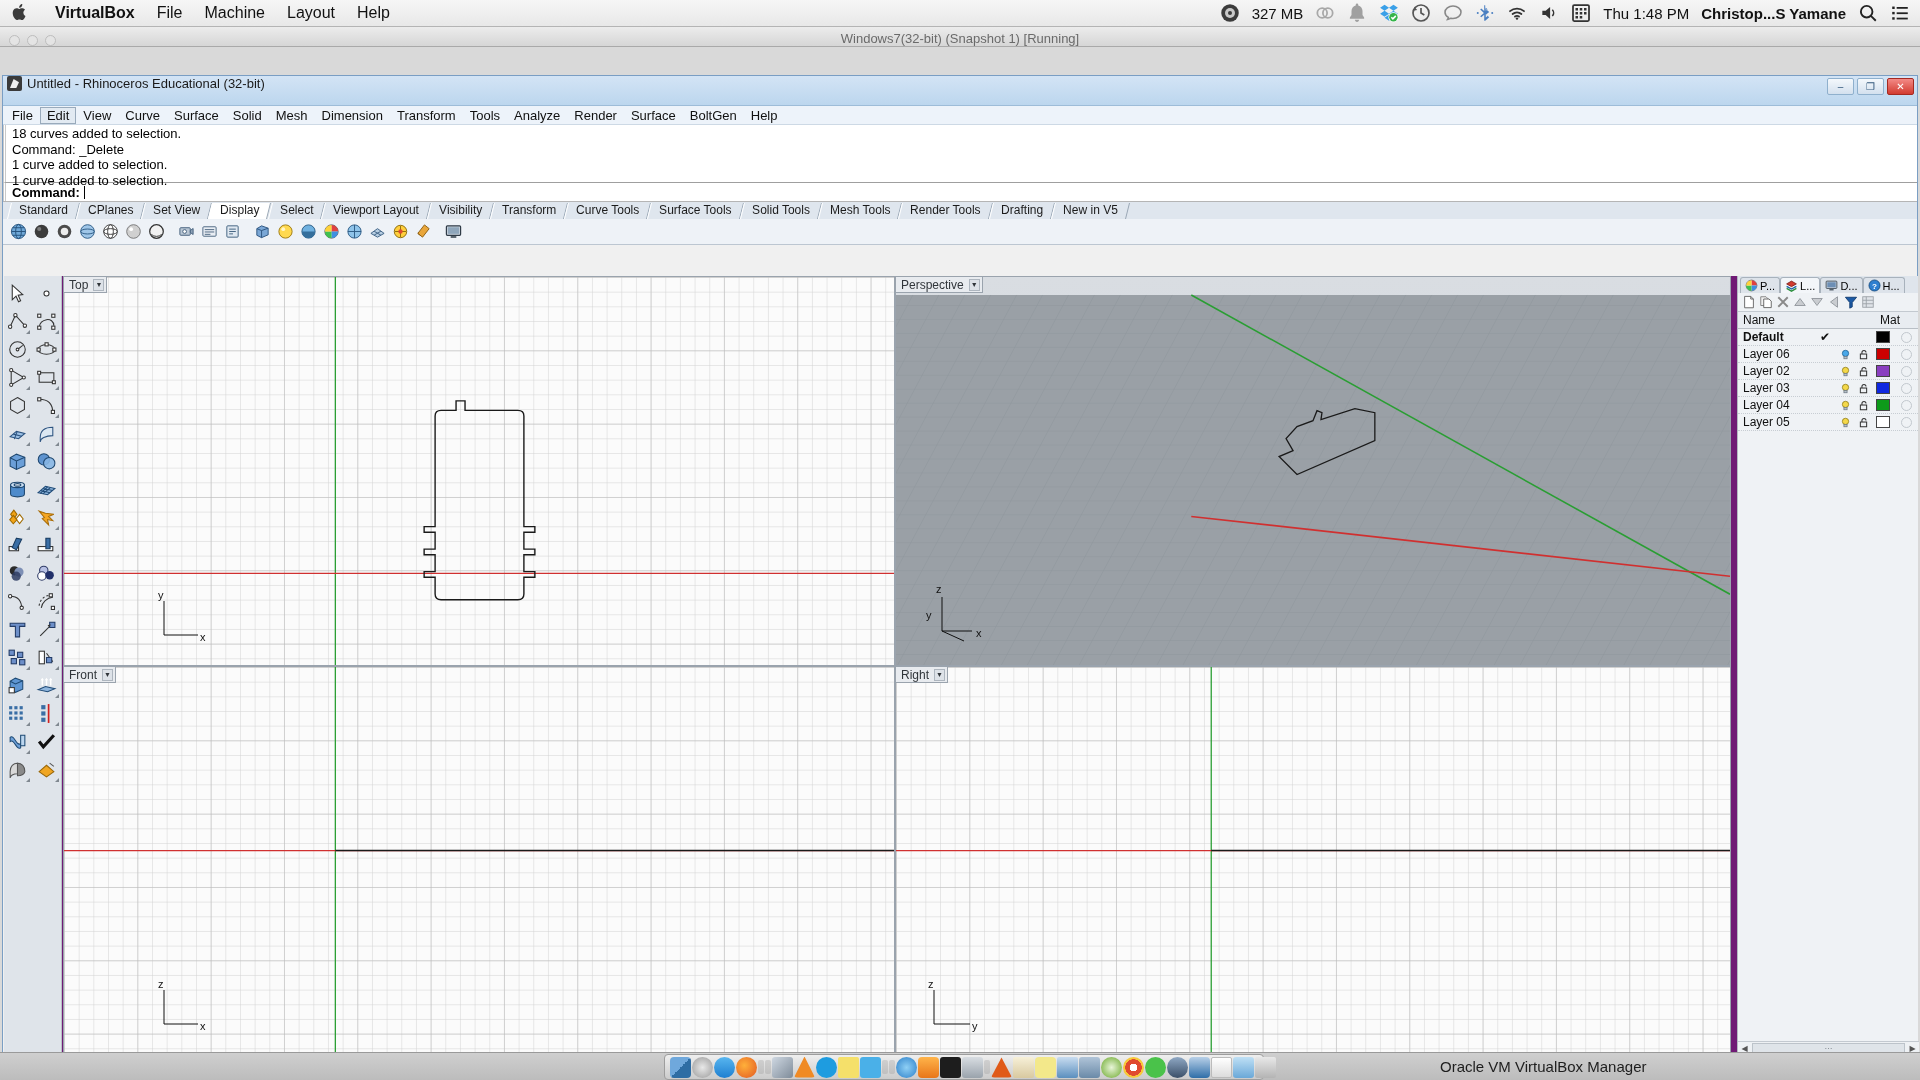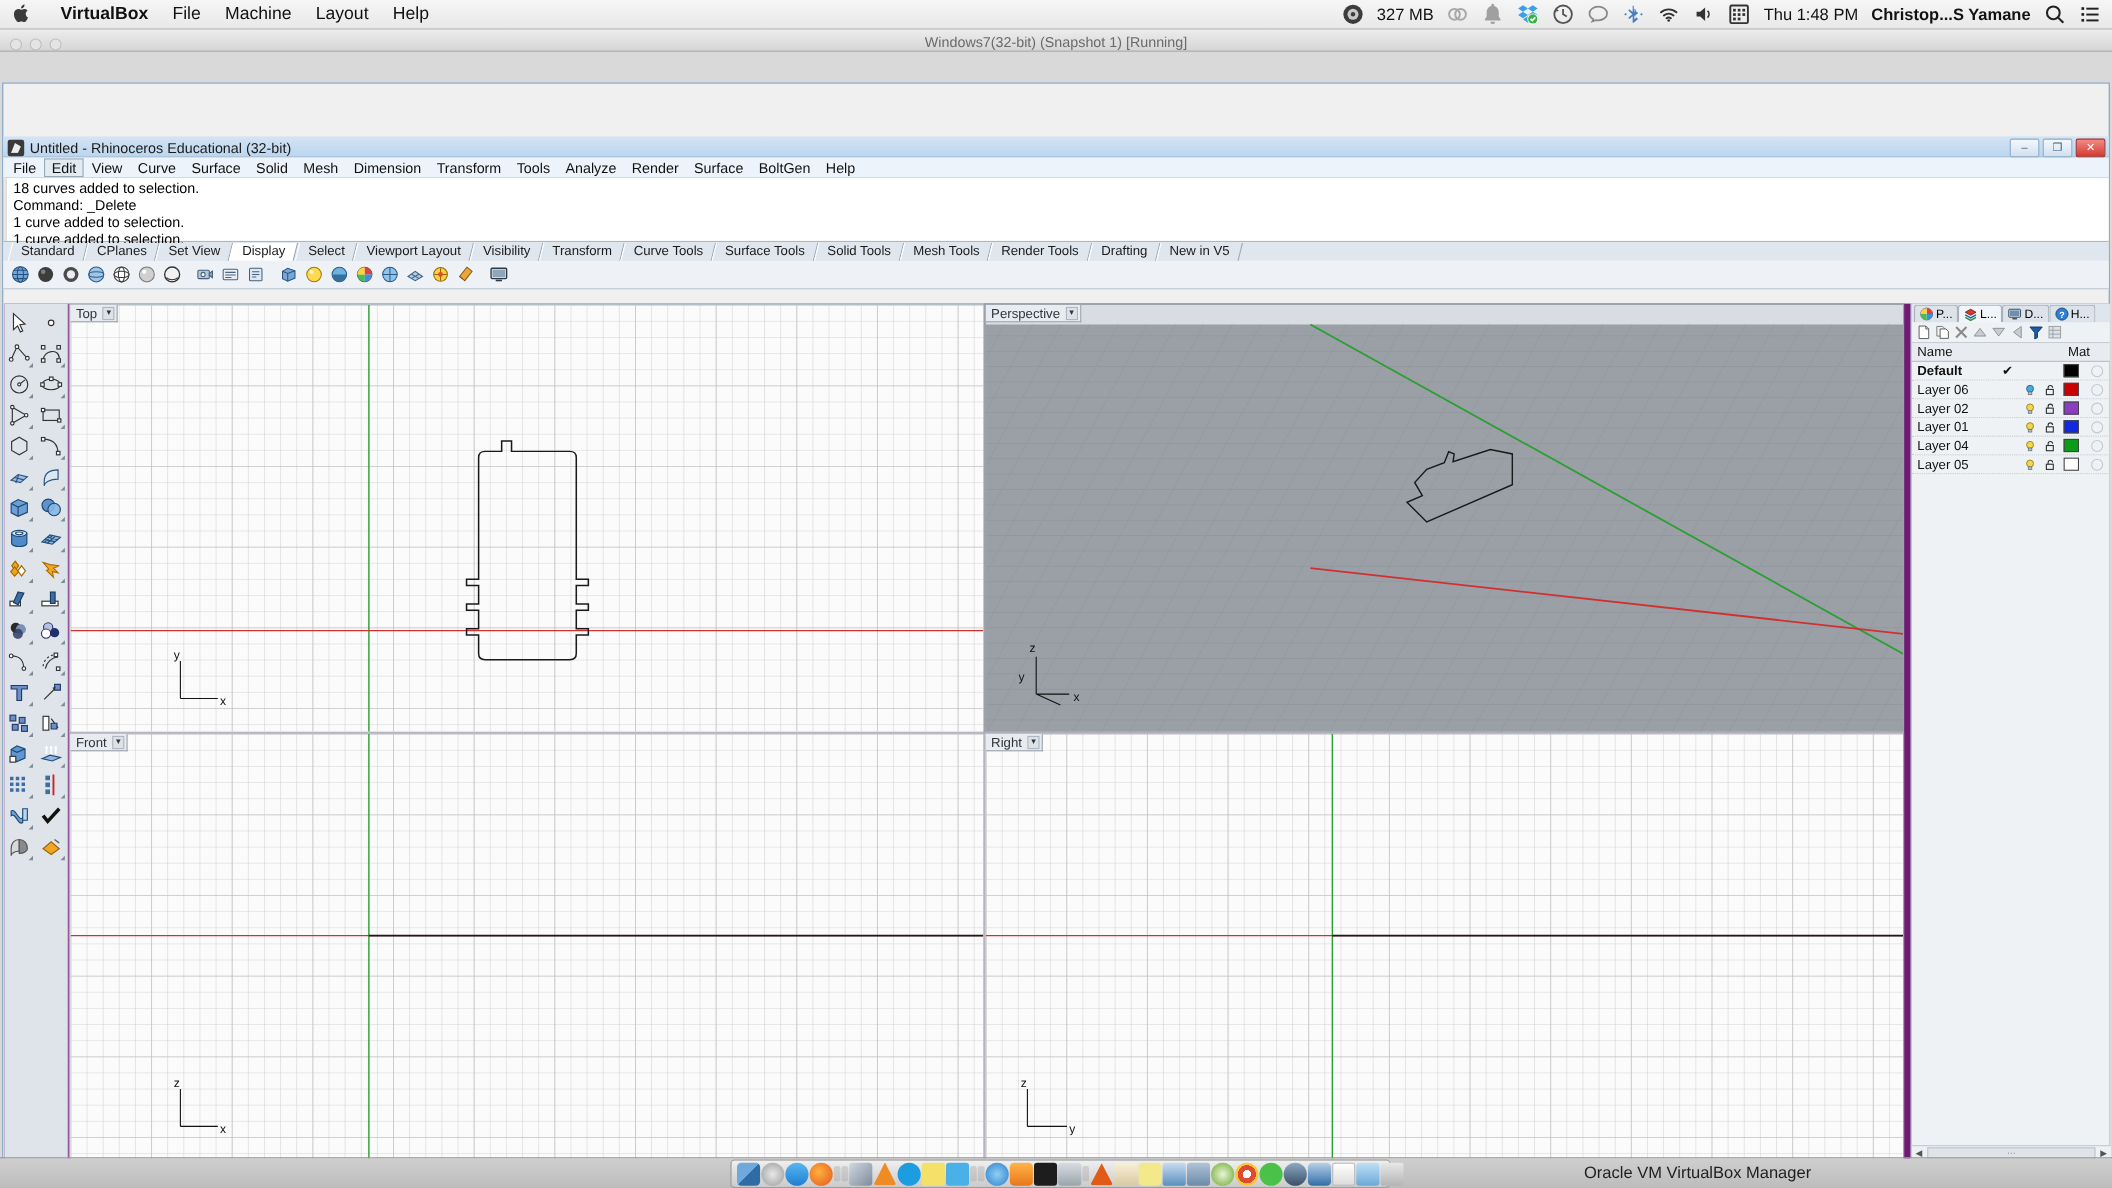--- a/index.html
+++ b/index.html
@@ -39,23 +39,23 @@
   .traffic{ display:flex; gap:7px; margin-left:9px; }
   .traffic i{ width:11px; height:11px; border-radius:50%;
      background:#e4e4e4; border:1px solid #bdbdbd; display:block; }
   #vm-title{ position:absolute; left:0; right:0; text-align:center;
      font-size:13px; color:#6a6a6a; }
 
   
   #rhino{ position:absolute; top:48px; left:2px; width:1916px; height:980px;
      background:#f0f0f0; border:1px solid #7a9ec4; }
   #rh-title{
-    height:19px; background:linear-gradient(to bottom,#d3e4f5,#bcd6ee);
-    display:flex; align-items:flex-end; font-size:13px; color:#1a1a1a;
-    border-bottom:1px solid #9dbcd8; position:relative;margin-top:48px;
+    height:30px; background:linear-gradient(to bottom,#d3e4f5,#bcd6ee);
+    display:flex; align-items:flex-start; font-size:13px; color:#1a1a1a;
+    border-bottom:1px solid #9dbcd8; position:relative;
   }
   #rh-title .rhicon{ width:15px;height:15px;margin:0 5px 0 4px;
      background:#3a3a3a; border-radius:2px; position:relative; }
   #rh-title .rhicon::after{content:"";position:absolute;left:3px;top:3px;
      width:9px;height:9px;background:#eee;
      clip-path:polygon(0 100%,40% 0,100% 35%,70% 100%);}
   .winbtns{ position:absolute; right:3px; top:2px; display:flex; gap:3px; }
   .winbtns b{ display:block; width:27px; height:17px; font-weight:normal;
      background:linear-gradient(to bottom,#f4f8fc,#d3e0ee);
      border:1px solid #8fb0cd; border-radius:2px;
@@ -350,20 +350,24 @@
       <span class="m">Help</span>
     </div>
 
     <div id="cmd-area">
       <div id="cmd-hist">
         <div>18 curves added to selection.</div>
         <div>Command: _Delete</div>
         <div>1 curve added to selection.</div>
         <div>1 curve added to selection.</div>
       </div>
+      <div id="cmd-line">
+        <span>Command:</span>
+        <span class="caret"></span>
+      </div>
     </div>
 
     <div id="tb-tabs">
       <div class="t"><span>Standard</span></div>
       <div class="t"><span>CPlanes</span></div>
       <div class="t"><span>Set View</span></div>
       <div class="t act"><span>Display</span></div>
       <div class="t"><span>Select</span></div>
       <div class="t"><span>Viewport Layout</span></div>
       <div class="t"><span>Visibility</span></div>
@@ -1019,21 +1023,21 @@
                 </svg>
               </span>
             <span class="sw">
                 <i style="background:#8a3fc0"></i>
               </span>
             <span class="mat">
                 <i></i>
               </span>
           </div>
           <div class="lrow">
-            <span class="nm">Layer 01</span>
+            <span class="nm">Layer 03</span>
             <span class="ck"></span>
             <span class="bulb">
                 <svg viewBox="0 0 14 14" width="11" height="11">
                   <circle cx="7" cy="5.6" r="4" fill="#f4d84a" stroke="#8d7a14"></circle>
                   <rect x="5" y="9.4" width="4" height="3" fill="#b9c3cc" stroke="#6f7a84"></rect>
                 </svg>
               </span>
             <span class="lock">
                 <svg viewBox="0 0 14 14" width="11" height="11">
                   <rect x="3" y="6.4" width="8" height="6" fill="none" stroke="#333" stroke-width="1.3"></rect>

